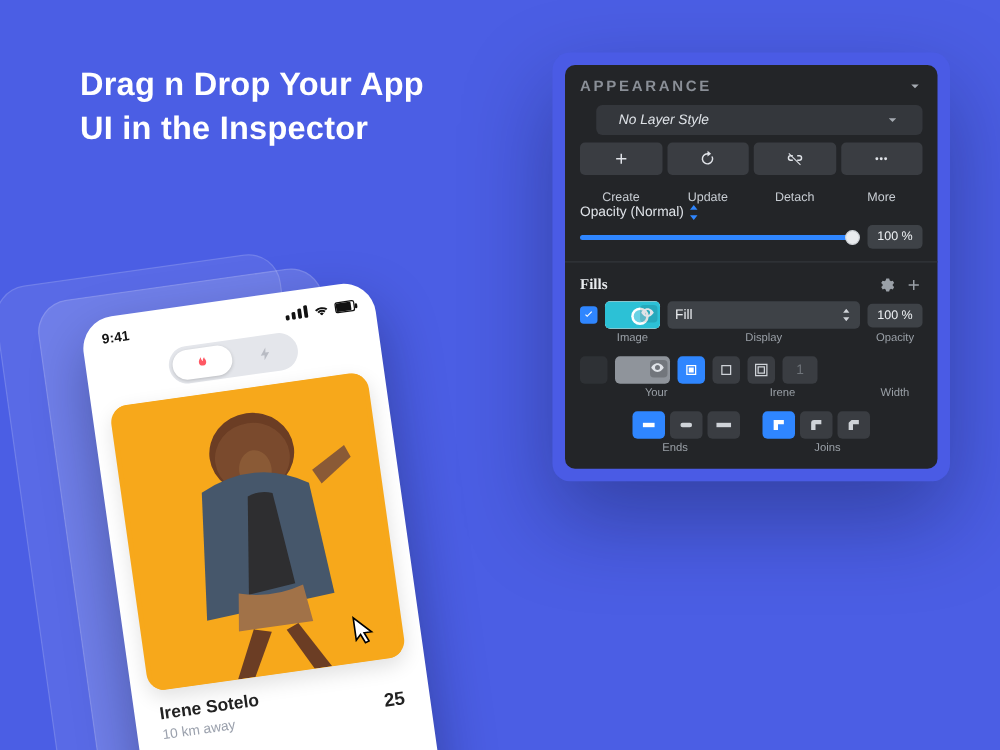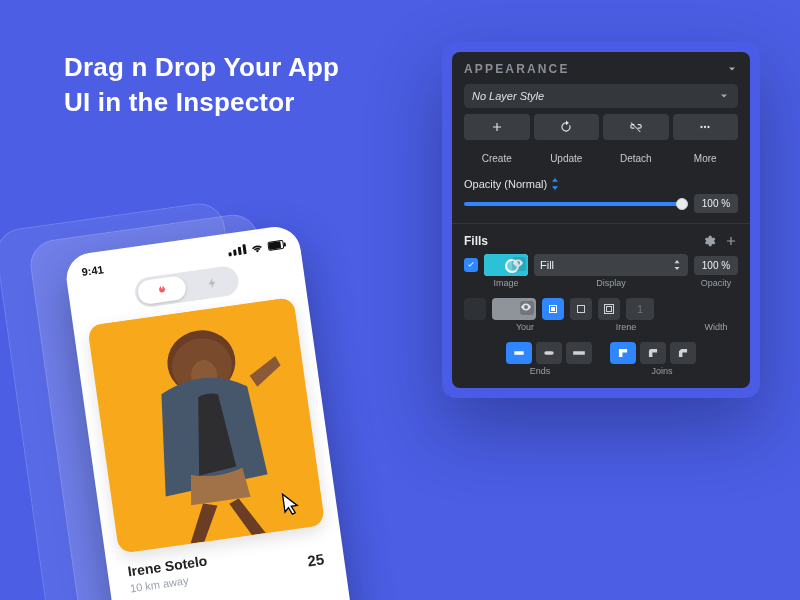--- a/index.html
+++ b/index.html
@@ -134,39 +134,40 @@
     font-size:11px;
   }
   .sec-head{
     display:flex;align-items:center;justify-content:space-between;
     font-size:12px;letter-spacing:.18em;color:#8a8f97;font-weight:700;
     margin-bottom:8px;
   }
   .chev{width:12px;height:12px;fill:#a6abb2;cursor:pointer;}
 
   .layer-style{
-    background:#34373c;border-radius:5px;padding:6px 8px;
+    background:#34373c;border-radius:5px;padding:6px 18px;
     display:flex;align-items:center;justify-content:space-between;
     color:#dfe3e8;font-style:italic;
     margin-bottom:6px;
+    margin-left:13px;
   }
 
   .btn-row{display:flex;gap:4px;margin-bottom:10px;}
   .btn{
     flex:1;background:#3a3d42;border-radius:4px;height:26px;
     display:flex;align-items:center;justify-content:center;
   }
   .btn-labels{display:flex;gap:4px;margin-top:13px;}
   .blabel{flex:1;text-align:center;font-size:10px;color:#c7ccd2;}
 
   .icon14{width:14px;height:14px;fill:#e0e3e8;}
   .icon12{width:12px;height:12px;fill:#e0e3e8;}
 
   .opac{
-    display:flex;align-items:center;gap:8px;margin:14px 0 10px;
+    display:flex;align-items:center;gap:8px;margin:0 0 10px;
   }
   .opac .cap{flex:1;color:#dfe3e8;font-size:11px;display:flex;align-items:center;gap:4px;}
   .stepper{width:8px;height:12px;fill:#2f86ff;}
   .slider{
     flex:1; height:4px;background:#2f86ff;border-radius:2px;position:relative;
     min-width:96px;
   }
   .slider .dot{
     position:absolute;right:-2px;top:-4px;width:12px;height:12px;border-radius:50%;
     background:#e9ebee;border:1px solid #cfd3d8;
@@ -174,20 +175,21 @@
   .pct{
     background:#3e4247;border-radius:4px;padding:4px 6px;color:#eef1f4;font-size:10px;
     min-width:44px;text-align:center;
   }
 
   .hr{height:1px;background:#33363a;margin:4px -12px 10px;}
 
   .subhead{
     display:flex;justify-content:space-between;
     margin:2px 0 6px;
+    font-family:Liberation Serif, serif;
   }
   .subhead .lbl{color:#e9ecef;font-weight:700;font-size:12px;}
   .subhead .acts{display:flex;gap:8px;align-items:center;}
   .ghosti{width:14px;height:14px;fill:#9aa0a7;cursor:pointer;}
   .ghosti.on{fill:#2f86ff;}
 
   .fill-row,.border-row{display:flex;align-items:center;gap:6px;}
   .chk{width:14px;height:14px;border-radius:3px;background:#2f86ff;display:flex;align-items:center;justify-content:center;}
   .chk svg{width:10px;height:10px;fill:#fff;}
   .swatch{

